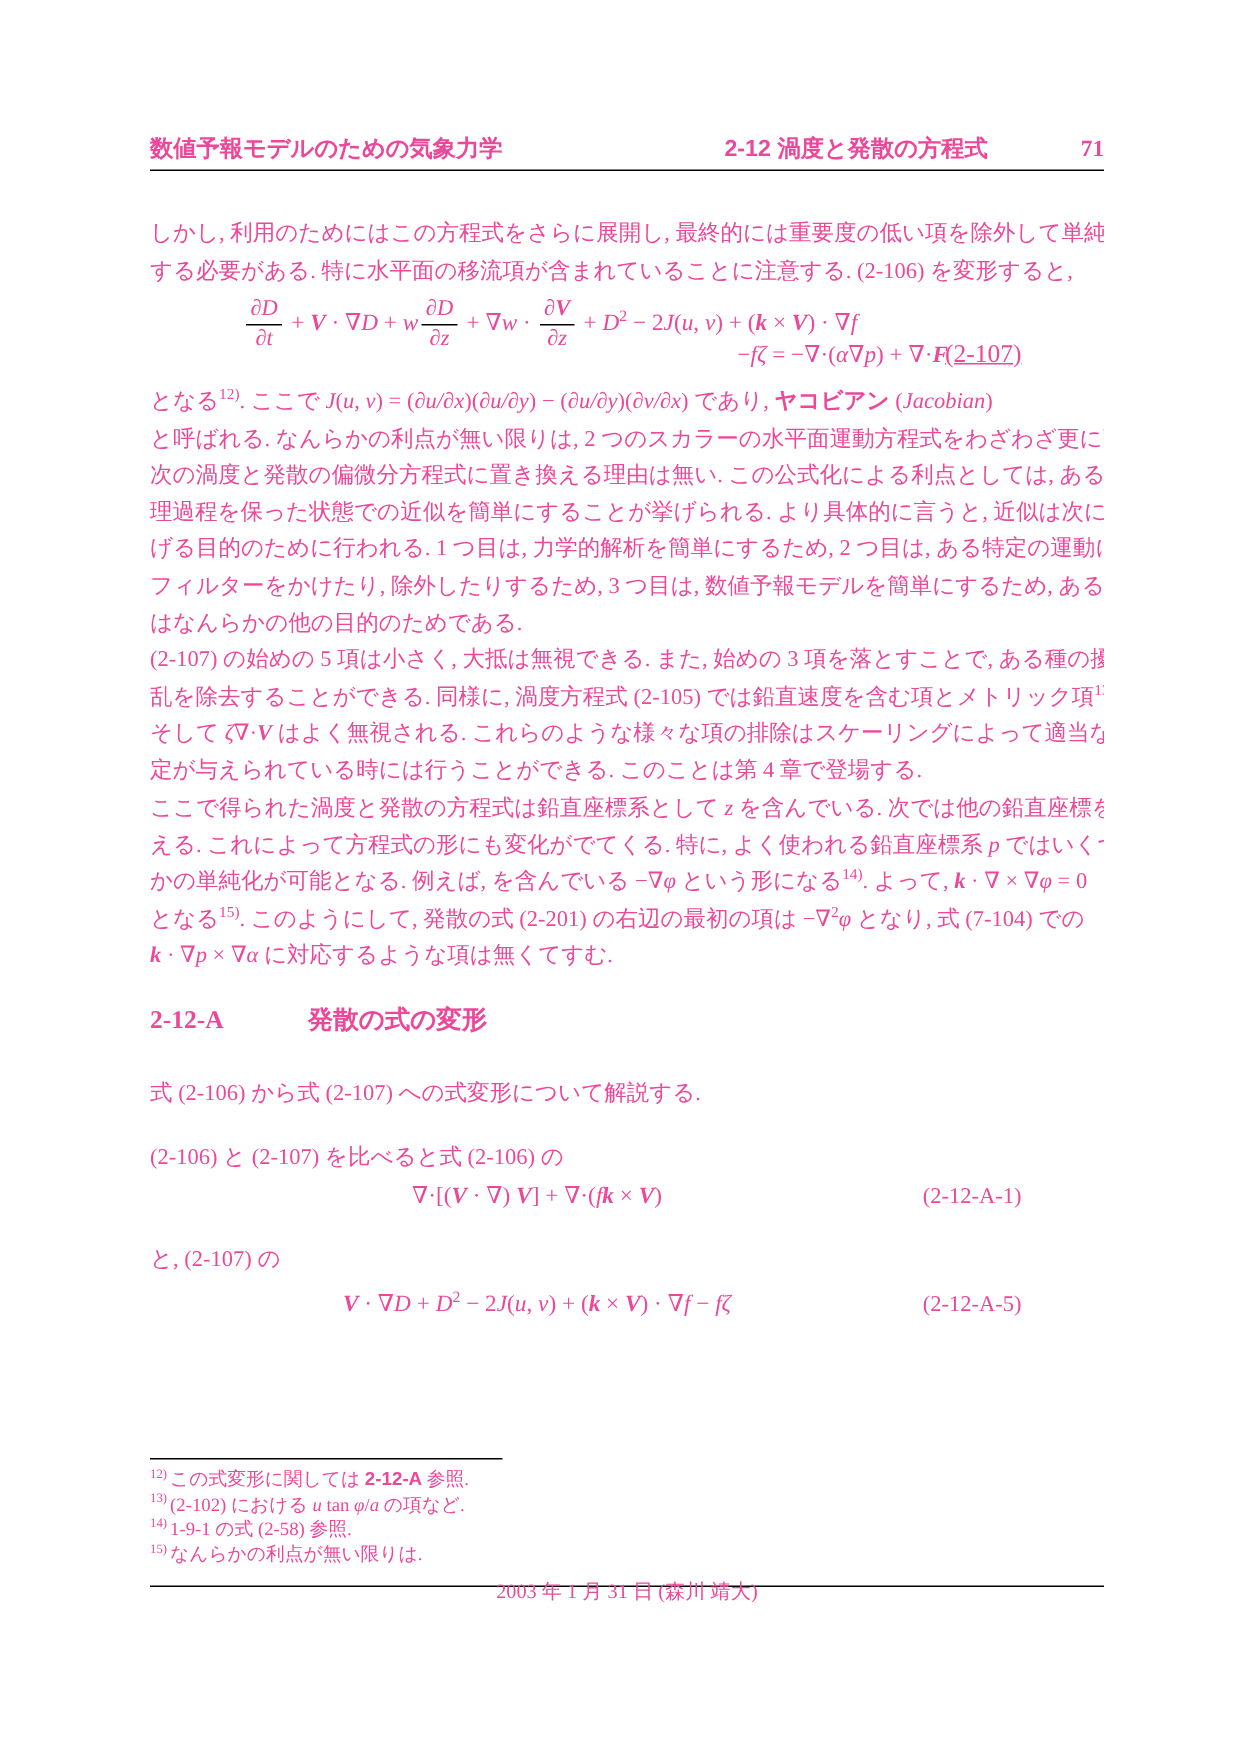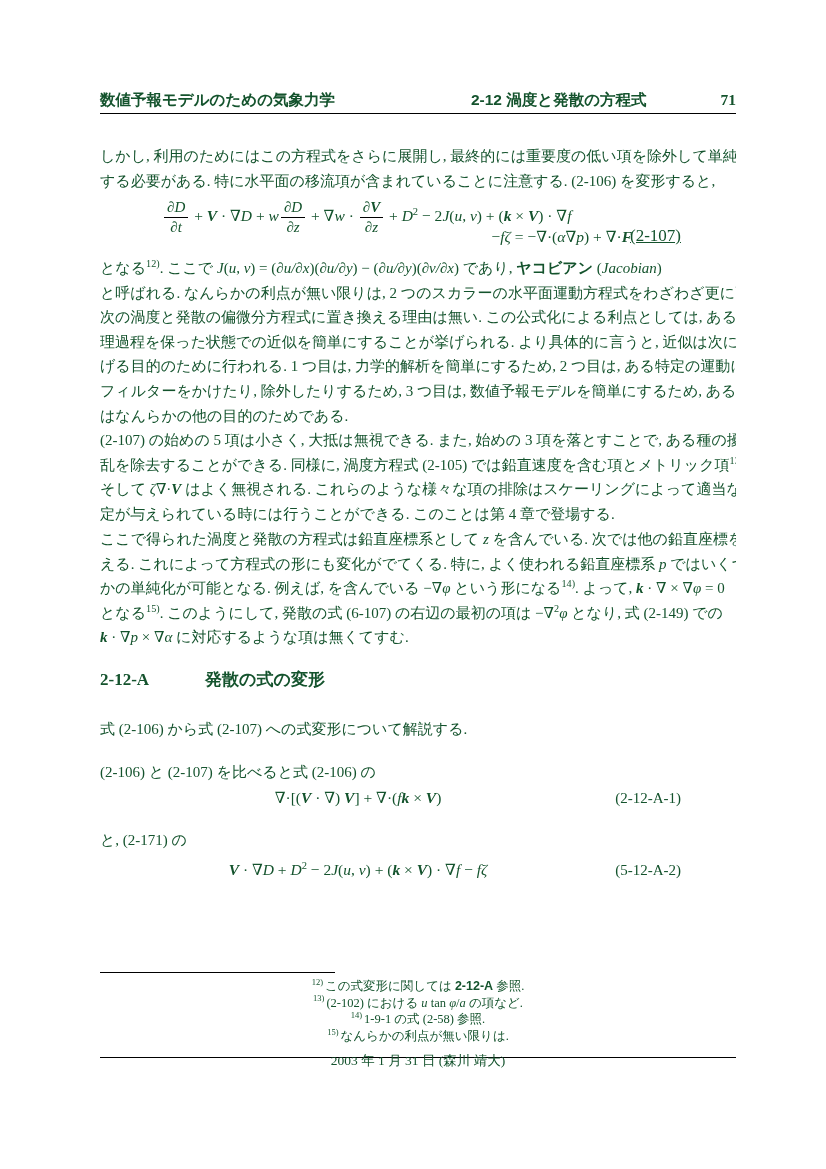--- a/index.html
+++ b/index.html
@@ -1,34 +1,34 @@
 <!DOCTYPE html>
 <html lang="ja"><head>
 <meta charset="utf-8">
 <style>
   html,body{margin:0;padding:0;background:#ffffff;}
   .page{
     position:relative;
     width:826px;height:1169px;
     background:#ffffff;
-    color:#14532d;
+    color:#ec4899;
     font-family:"Liberation Serif","DejaVu Serif",serif;
     overflow:hidden;
   }
   .blk{position:absolute;left:100px;width:636px;}
 
   
   .header{
     top:90px;
     display:flex;justify-content:space-between;align-items:baseline;
     font-weight:bold;font-size:15.5px;line-height:19px;
     border-bottom:1.6px solid #000;padding-bottom:4px;
     font-family:"Liberation Sans","DejaVu Sans",sans-serif;
   }
-  .header-right{display:flex;gap:34px;align-items:baseline;}
+  .header-right{display:flex;gap:22px;align-items:baseline;}
   .header .num{font-family:"Liberation Serif","DejaVu Serif",serif;margin-left:40px;}
 
   
   .para{font-size:15px;}
   .tline{
     line-height:24.6px;height:24.6px;
     white-space:nowrap;overflow:hidden;
   }
   .tk-t{}
   .tk-i{font-style:italic;}
@@ -54,21 +54,21 @@
     top:668px;
     display:flex;gap:56px;align-items:baseline;
     font-weight:bold;font-size:17px;line-height:24px;
   }
   .section-heading .sec-num{font-family:"Liberation Serif","DejaVu Serif",serif;}
   .section-heading .sec-title{font-family:Liberation Mono, monospace;}
 
   
   .fn-rule{top:972px;width:235px;border-top:1px solid #000;height:0;}
   .footnotes{top:978px;font-size:12.5px;}
-  .fn-row{line-height:16.6px;height:16.6px;white-space:nowrap;overflow:hidden;text-align:center;}
+  .fn-row{line-height:16.6px;height:16.6px;white-space:nowrap;overflow:hidden;}
   .fn-marker{margin-right:2px;}
 
   
   .footer-rule{top:1057px;width:636px;border-top:1px solid #000;height:0;}
   .footer{top:1052px;text-align:center;font-size:13.5px;line-height:18px;}
 </style>
 </head>
 <body>
 
 <div class="page">
@@ -108,21 +108,21 @@
       <div class="tline"><span class="tk-t">(2-107) の始めの 5 項は小さく, 大抵は無視できる. また, 始めの 3 項を落とすことで, ある種の擾</span></div>
       <div class="tline"><span class="tk-t">乱を除去することができる. 同様に, 渦度方程式 (2-105) では鉛直速度を含む項とメトリック項</span><sup>13)</sup></div>
       <div class="tline"><span class="tk-t">そして </span><span class="tk-i">ζ</span><span class="tk-t">∇·</span><span class="tk-bi">V</span><span class="tk-t"> はよく無視される. これらのような様々な項の排除はスケーリングによって適当な仮</span></div>
       <div class="tline"><span class="tk-t">定が与えられている時には行うことができる. このことは第 4 章で登場する.</span></div>
     </div>
 
   <div class="blk para" style="top:527px">
       <div class="tline"><span class="tk-t">ここで得られた渦度と発散の方程式は鉛直座標系として </span><span class="tk-i">z</span><span class="tk-t"> を含んでいる. 次では他の鉛直座標を考</span></div>
       <div class="tline"><span class="tk-t">える. これによって方程式の形にも変化がでてくる. 特に, よく使われる鉛直座標系 </span><span class="tk-i">p</span><span class="tk-t"> ではいくつ</span></div>
       <div class="tline"><span class="tk-t">かの単純化が可能となる. 例えば, を含んでいる −∇</span><span class="tk-i">φ</span><span class="tk-t"> という形になる</span><sup>14)</sup><span class="tk-t">. よって, </span><span class="tk-bi">k</span><span class="tk-t"> · ∇ × ∇</span><span class="tk-i">φ</span><span class="tk-t"> = 0</span></div>
-      <div class="tline"><span class="tk-t">となる</span><sup>15)</sup><span class="tk-t">. このようにして, 発散の式 (6-107) の右辺の最初の項は −∇</span><sup>2</sup><span class="tk-i">φ</span><span class="tk-t"> となり, 式 (2-149) での</span></div>
+      <div class="tline"><span class="tk-t">となる</span><sup>15)</sup><span class="tk-t">. このようにして, 発散の式 (2-201) の右辺の最初の項は −∇</span><sup>2</sup><span class="tk-i">φ</span><span class="tk-t"> となり, 式 (7-104) での</span></div>
       <div class="tline"><span class="tk-bi">k</span><span class="tk-t"> · ∇</span><span class="tk-i">p</span><span class="tk-t"> × ∇</span><span class="tk-i">α</span><span class="tk-t"> に対応するような項は無くてすむ.</span></div>
     </div>
 
   <div class="blk section-heading">
     <span class="sec-num">2-12-A</span>
     <span class="sec-title">発散の式の変形</span>
   </div>
 
   <div class="blk para" style="top:717px">
       <div class="tline"><span class="tk-t">式 (2-106) から式 (2-107) への式変形について解説する.</span></div>
@@ -131,26 +131,26 @@
   <div class="blk para" style="top:760px">
       <div class="tline"><span class="tk-t">(2-106) と (2-107) を比べると式 (2-106) の</span></div>
     </div>
 
   <div class="blk equation" style="top:784px;height:28px">
     <div class="eq-line eq-single"><span class="tk-t">∇·[(</span><span class="tk-bi">V</span><span class="tk-t"> · ∇) </span><span class="tk-bi">V</span><span class="tk-t">] + ∇·(</span><span class="tk-i">f</span><span class="tk-bi">k</span><span class="tk-t"> × </span><span class="tk-bi">V</span><span class="tk-t">)</span></div>
     <span class="eq-single-label">(2-12-A-1)</span>
   </div>
 
   <div class="blk para" style="top:828px">
-      <div class="tline"><span class="tk-t">と, (2-171) の</span></div>
+      <div class="tline"><span class="tk-t">と, (2-107) の</span></div>
     </div>
 
   <div class="blk equation" style="top:856px;height:28px">
     <div class="eq-line eq-single"><span class="tk-bi">V</span><span class="tk-t"> · ∇</span><span class="tk-i">D</span><span class="tk-t"> + </span><span class="tk-i">D</span><sup>2</sup><span class="tk-t"> − 2</span><span class="tk-i">J</span><span class="tk-t">(</span><span class="tk-i">u</span><span class="tk-t">, </span><span class="tk-i">v</span><span class="tk-t">) + (</span><span class="tk-bi">k</span><span class="tk-t"> × </span><span class="tk-bi">V</span><span class="tk-t">) · ∇</span><span class="tk-i">f</span><span class="tk-t"> − </span><span class="tk-i">fζ</span></div>
-    <span class="eq-single-label">(5-12-A-2)</span>
+    <span class="eq-single-label">(2-12-A-5)</span>
   </div>
 
   <div class="blk fn-rule"></div>
   <div class="blk footnotes">
       <div class="fn-row"><sup class="fn-marker">12)</sup><span><span class="tk-t">この式変形に関しては </span><span class="tk-b">2-12-A</span><span class="tk-t"> 参照.</span></span></div>
       <div class="fn-row"><sup class="fn-marker">13)</sup><span><span class="tk-t">(2-102) における </span><span class="tk-i">u</span><span class="tk-t"> tan </span><span class="tk-i">φ</span><span class="tk-t">/</span><span class="tk-i">a</span><span class="tk-t"> の項など.</span></span></div>
       <div class="fn-row"><sup class="fn-marker">14)</sup><span><span class="tk-t">1-9-1 の式 (2-58) 参照.</span></span></div>
       <div class="fn-row"><sup class="fn-marker">15)</sup><span><span class="tk-t">なんらかの利点が無い限りは.</span></span></div>
     </div>
 

